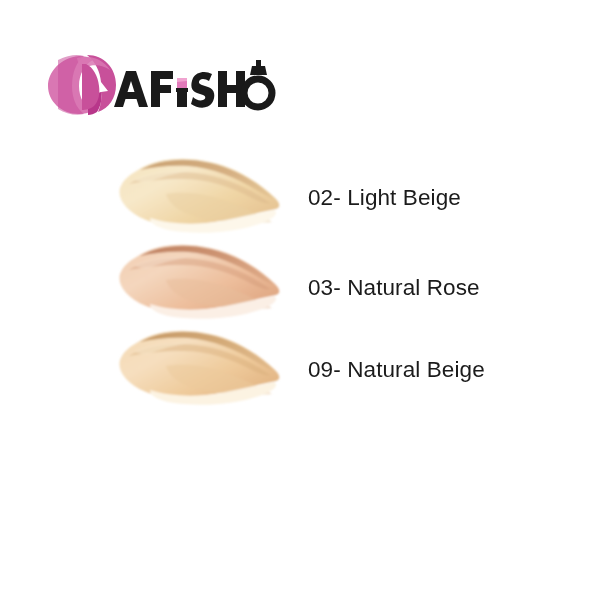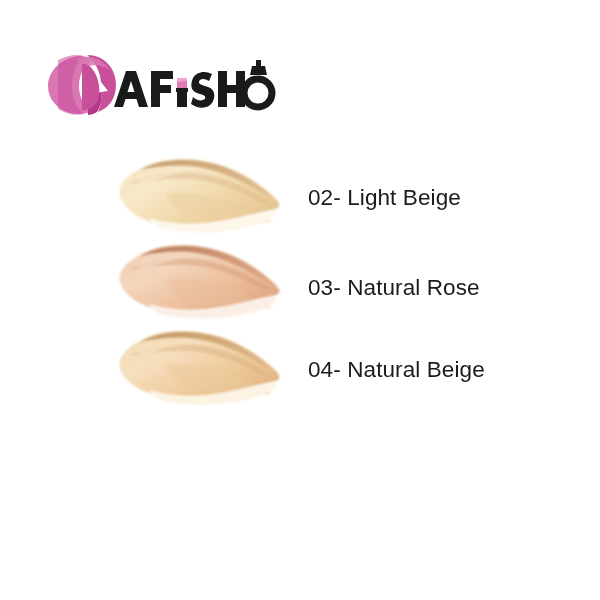--- a/index.html
+++ b/index.html
@@ -242,16 +242,16 @@
                    C58 29 39 31 25 34 Z" fill="#D8AC7A" opacity="0.45"></path>
           <path d="M62 44 C84 40 112 45 140 58 C152 63 162 68 168 72
                    C150 74 126 73 102 69 C80 65 66 56 62 44 Z" fill="#EBC99C" opacity="0.5"></path>
           <path d="M46 68 C70 76 104 75 134 68 L170 60
                    C174 62 172 66 165 70 C140 82 96 86 64 80
                    C52 77 46 73 46 68 Z" fill="#FCF3E2"></path>
           <path d="M30 30 C44 22 64 19 86 21 C72 23 56 27 42 33 Z" fill="#F6E2C4" opacity="0.7"></path>
         </g>
       </svg>
     </div>
-    <div class="swatch-label">04- Natural Beige</div>
+    <div class="swatch-label">09- Natural Beige</div>
   </div>
 
 </div>
 
 </body></html>

